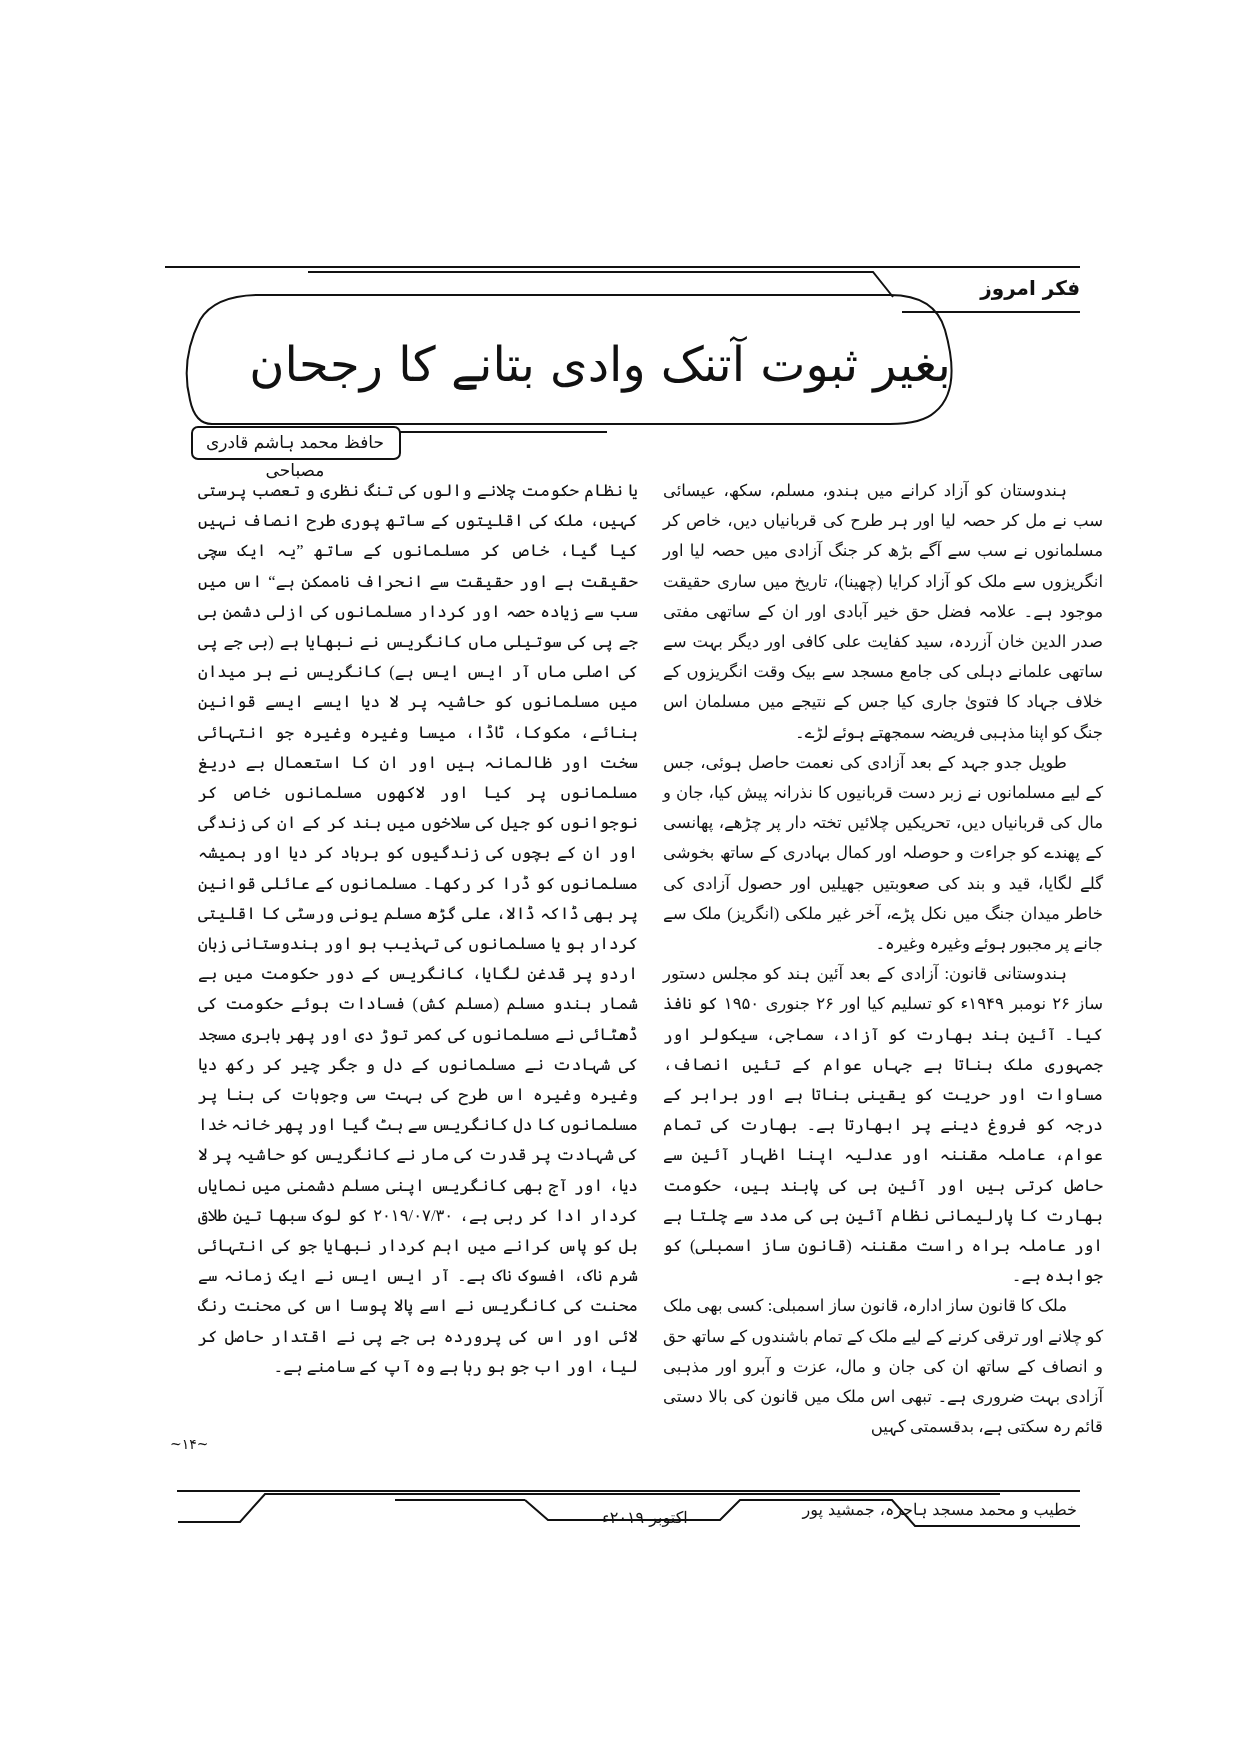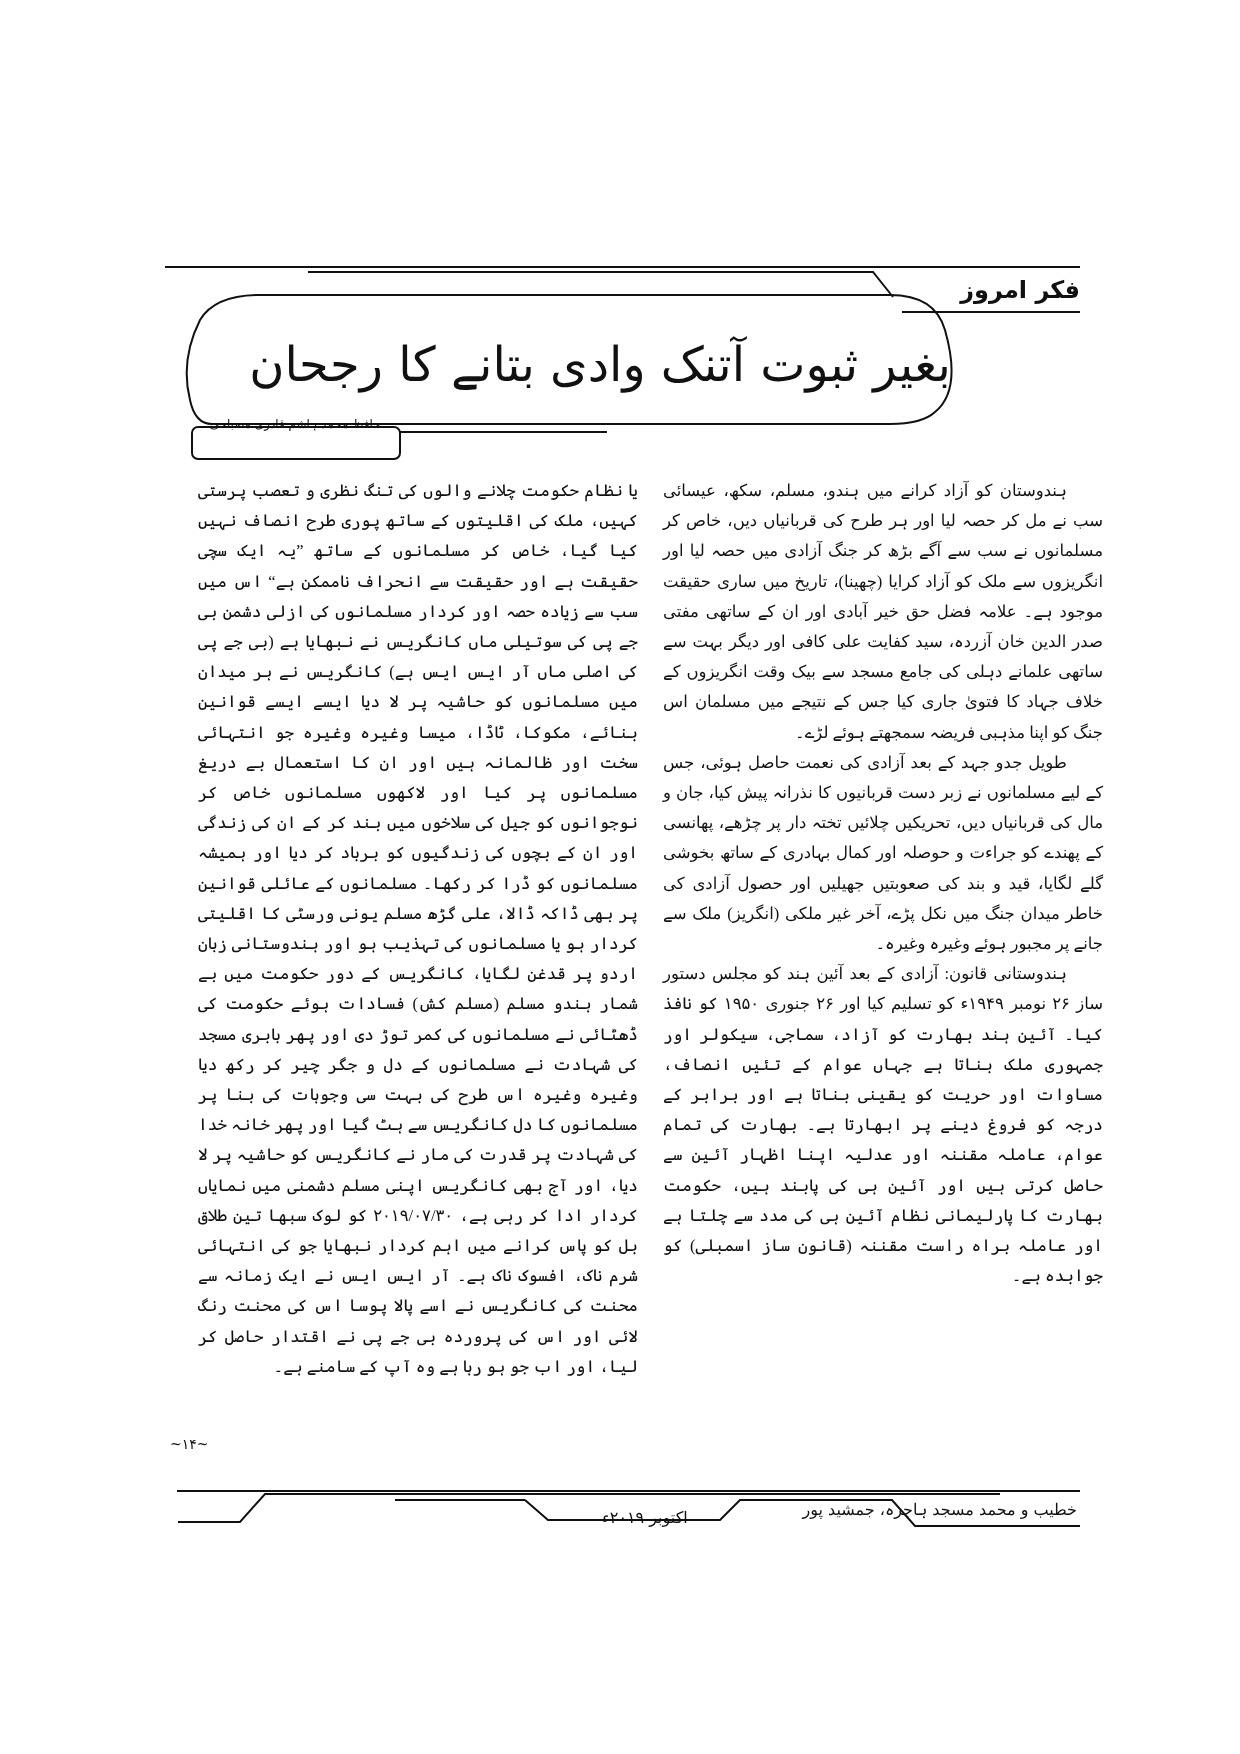--- a/index.html
+++ b/index.html
@@ -1,20 +1,20 @@
 <!DOCTYPE html>
 <html><head>
 <meta charset="utf-8">
 <style>
   html, body { margin: 0; padding: 0; background: #ffffff; }
   body { width: 1240px; height: 1754px; position: relative; overflow: hidden; color: #111; font-family: "DejaVu Sans", sans-serif; }
   .deco { position: absolute; left: 0; top: 0; width: 1240px; height: 1754px; pointer-events: none; }
-  .section-label { position: absolute; right: 160px; top: 276px; font-size: 24px; font-weight: bold; direction: rtl; letter-spacing: 1px; }
+  .section-label { position: absolute; right: 160px; top: 276px; font-size: 20px; font-weight: bold; direction: rtl; letter-spacing: 1px; }
   .title { position: absolute; left: 230px; top: 336px; width: 740px; text-align: center; direction: rtl; font-size: 48px; font-family: "DejaVu Serif", serif; font-weight: normal; }
-  .author { position: absolute; left: 195px; top: 410px; width: 200px; height: 28px; line-height: 28px; text-align: center; direction: rtl; font-size: 12px; font-family: "DejaVu Serif", serif; }
+  .author { position: absolute; left: 195px; top: 428px; width: 200px; height: 28px; line-height: 28px; text-align: center; direction: rtl; font-size: 17px; font-family: "DejaVu Serif", serif; }
   .col { position: absolute; top: 476px; width: 440px; direction: rtl; text-align: justify; font-family: Liberation Serif, serif; font-size: 16.5px; line-height: 30.2px; margin-left: 28px; }
   .col p { margin: 0; text-indent: 0; }
   .col p.indent { text-indent: 36px; }
   .col-right { left: 635px; }
   .col-left { left: 170px; }
   .subhead { font-weight: bold; font-size: 19px; }
   .footer-text { position: absolute; direction: rtl; font-size: 16px; font-family: "DejaVu Serif", serif; }
   .page-no { left: 170px; top: 1436px; font-size: 14px; }
   .issue-date { left: 555px; top: 1502px; width: 180px; text-align: center; margin-top: 6px; }
   .imprint { right: 163px; top: 1500px; }
@@ -43,20 +43,21 @@
 <div class="section-label">فکر امروز</div>
 
 <h1 class="title" style="margin:0;">بغیر ثبوت آتنک وادی بتانے کا رجحان</h1>
 
 <div class="author">حافظ محمد ہاشم قادری مصباحی</div>
 
 <div class="col col-right">
   <p class="indent">ہندوستان کو آزاد کرانے میں ہندو، مسلم، سکھ، عیسائی سب نے مل کر حصہ لیا اور ہر طرح کی قربانیاں دیں، خاص کر مسلمانوں نے سب سے آگے بڑھ کر جنگ آزادی میں حصہ لیا اور انگریزوں سے ملک کو آزاد کرایا (چھینا)، تاریخ میں ساری حقیقت موجود ہے۔ علامہ فضل حق خیر آبادی اور ان کے ساتھی مفتی صدر الدین خان آزردہ، سید کفایت علی کافی اور دیگر بہت سے ساتھی علمانے دہلی کی جامع مسجد سے بیک وقت انگریزوں کے خلاف جہاد کا فتویٰ جاری کیا جس کے نتیجے میں مسلمان اس جنگ کو اپنا مذہبی فریضہ سمجھتے ہوئے لڑے۔</p>
   <p class="indent">طویل جدو جہد کے بعد آزادی کی نعمت حاصل ہوئی، جس کے لیے مسلمانوں نے زبر دست قربانیوں کا نذرانہ پیش کیا، جان و مال کی قربانیاں دیں، تحریکیں چلائیں تختہ دار پر چڑھے، پھانسی کے پھندے کو جراءت و حوصلہ اور کمال بہادری کے ساتھ بخوشی گلے لگایا، قید و بند کی صعوبتیں جھیلیں اور حصول آزادی کی خاطر میدان جنگ میں نکل پڑے، آخر غیر ملکی (انگریز) ملک سے جانے پر مجبور ہوئے وغیرہ وغیرہ۔</p>
   <p class="indent">ہندوستانی قانون: آزادی کے بعد آئین ہند کو مجلس دستور ساز ۲۶ نومبر ۱۹۴۹ء کو تسلیم کیا اور ۲۶ جنوری ۱۹۵۰ کو نافذ کیا۔ آئین ہند بھارت کو آزاد، سماجی، سیکولر اور جمہوری ملک بناتا ہے جہاں عوام کے تئیں انصاف، مساوات اور حریت کو یقینی بناتا ہے اور برابر کے درجہ کو فروغ دینے پر ابھارتا ہے۔ بھارت کی تمام عوام، عاملہ مقننہ اور عدلیہ اپنا اظہار آئین سے حاصل کرتی ہیں اور آئین ہی کی پابند ہیں، حکومت بھارت کا پارلیمانی نظام آئین ہی کی مدد سے چلتا ہے اور عاملہ براہ راست مقننہ (قانون ساز اسمبلی) کو جوابدہ ہے۔</p>
+  <p class="indent">ملک کا قانون ساز ادارہ، قانون ساز اسمبلی: کسی بھی ملک کو چلانے اور ترقی کرنے کے لیے ملک کے تمام باشندوں کے ساتھ حق و انصاف کے ساتھ ان کی جان و مال، عزت و آبرو اور مذہبی آزادی بہت ضروری ہے۔ تبھی اس ملک میں قانون کی بالا دستی قائم رہ سکتی ہے، بدقسمتی کہیں</p>
 </div>
 
 <div class="col col-left">
   <p>یا نظام حکومت چلانے والوں کی تنگ نظری و تعصب پرستی کہیں، ملک کی اقلیتوں کے ساتھ پوری طرح انصاف نہیں کیا گیا، خاص کر مسلمانوں کے ساتھ ”یہ ایک سچی حقیقت ہے اور حقیقت سے انحراف ناممکن ہے“ اس میں سب سے زیادہ حصہ اور کردار مسلمانوں کی ازلی دشمن بی جے پی کی سوتیلی ماں کانگریس نے نبھایا ہے (بی جے پی کی اصلی ماں آر ایس ایس ہے) کانگریس نے ہر میدان میں مسلمانوں کو حاشیہ پر لا دیا ایسے ایسے قوانین بنائے، مکوکا، ٹاڈا، میسا وغیرہ وغیرہ جو انتہائی سخت اور ظالمانہ ہیں اور ان کا استعمال بے دریغ مسلمانوں پر کیا اور لاکھوں مسلمانوں خاص کر نوجوانوں کو جیل کی سلاخوں میں بند کر کے ان کی زندگی اور ان کے بچوں کی زندگیوں کو برباد کر دیا اور ہمیشہ مسلمانوں کو ڈرا کر رکھا۔ مسلمانوں کے عائلی قوانین پر بھی ڈاکہ ڈالا، علی گڑھ مسلم یونی ورسٹی کا اقلیتی کردار ہو یا مسلمانوں کی تہذیب ہو اور ہندوستانی زبان اردو پر قدغن لگایا، کانگریس کے دور حکومت میں بے شمار ہندو مسلم (مسلم کش) فسادات ہوئے حکومت کی ڈھٹائی نے مسلمانوں کی کمر توڑ دی اور پھر بابری مسجد کی شہادت نے مسلمانوں کے دل و جگر چیر کر رکھ دیا وغیرہ وغیرہ اس طرح کی بہت سی وجوہات کی بنا پر مسلمانوں کا دل کانگریس سے ہٹ گیا اور پھر خانہ خدا کی شہادت پر قدرت کی مار نے کانگریس کو حاشیہ پر لا دیا، اور آج بھی کانگریس اپنی مسلم دشمنی میں نمایاں کردار ادا کر رہی ہے، ۲۰۱۹/۰۷/۳۰ کو لوک سبھا تین طلاق بل کو پاس کرانے میں اہم کردار نبھایا جو کی انتہائی شرم ناک، افسوک ناک ہے۔ آر ایس ایس نے ایک زمانہ سے محنت کی کانگریس نے اسے پالا پوسا اس کی محنت رنگ لائی اور اس کی پروردہ بی جے پی نے اقتدار حاصل کر لیا، اور اب جو ہو رہا ہے وہ آپ کے سامنے ہے۔</p>
 </div>
 
 <div class="footer-text page-no">~۱۴~</div>
 <div class="footer-text issue-date">اکتوبر ۲۰۱۹ء</div>
 <div class="footer-text imprint">خطیب و محمد مسجد ہاجرہ، جمشید پور</div>
 

